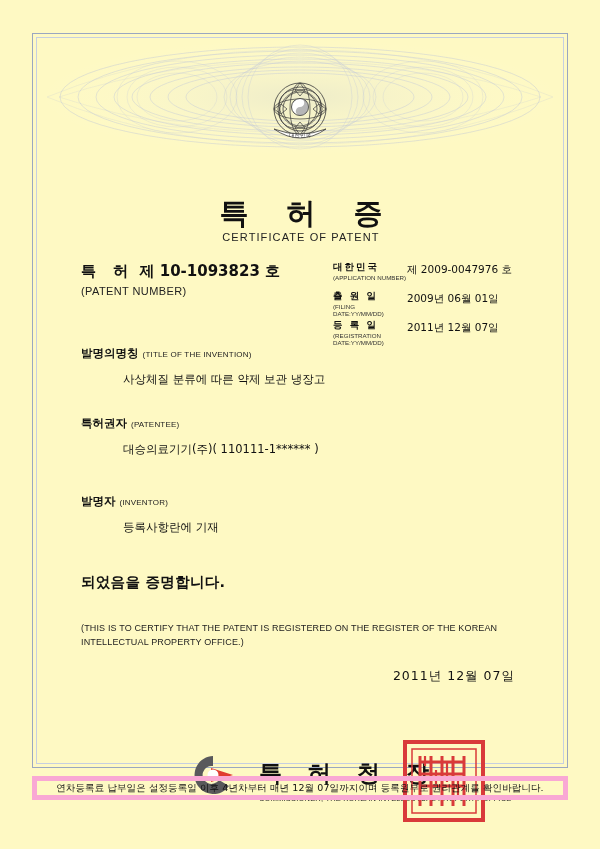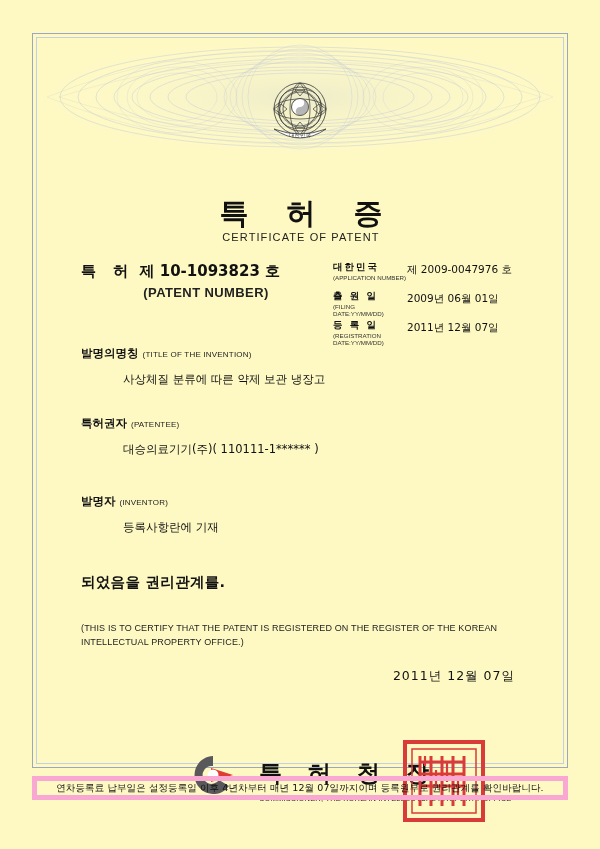--- a/index.html
+++ b/index.html
@@ -95,26 +95,25 @@
   .pn-line {
     font-family: "DejaVu Sans", sans-serif;
     font-size: 15px;
     font-weight: bold;
     color: #111;
     white-space: nowrap;
   }
   .pn-ko { letter-spacing: 6px; }
   .pn-sub {
     margin-top: 4px;
-    font-size: 13px;
+    font-size: 11px;
     letter-spacing: .4px;
     color: #222;
-    font-weight: bold;
+    font-weight: normal;
     font-family: "Liberation Sans", sans-serif;
-    text-align: center;
   }
 
   .meta-block {
     position: absolute;
     left: 300px;
     top: 228px;
     width: 240px;
   }
   .meta-row {
     display: flex;
@@ -424,21 +423,21 @@
     <div class="section" id="sec-inventor">
       <div class="sec-head">
         <span>발명자</span>
         <span class="en">(INVENTOR)</span>
       </div>
       <div class="sec-body">등록사항란에 기재</div>
     </div>
 
     <div class="certify">
       <div class="certify-ko">
-        <div>되었음을 권리관계를.</div>
+        <div>되었음을 증명합니다.</div>
       </div>
       <div class="certify-en">
         <div>(THIS IS TO CERTIFY THAT THE PATENT IS REGISTERED ON THE REGISTER OF THE KOREAN</div>
         <div>INTELLECTUAL PROPERTY OFFICE.)</div>
       </div>
     </div>
 
     <div class="cert-date">2011년   12월   07일</div>
 
     <div class="sign-area">

